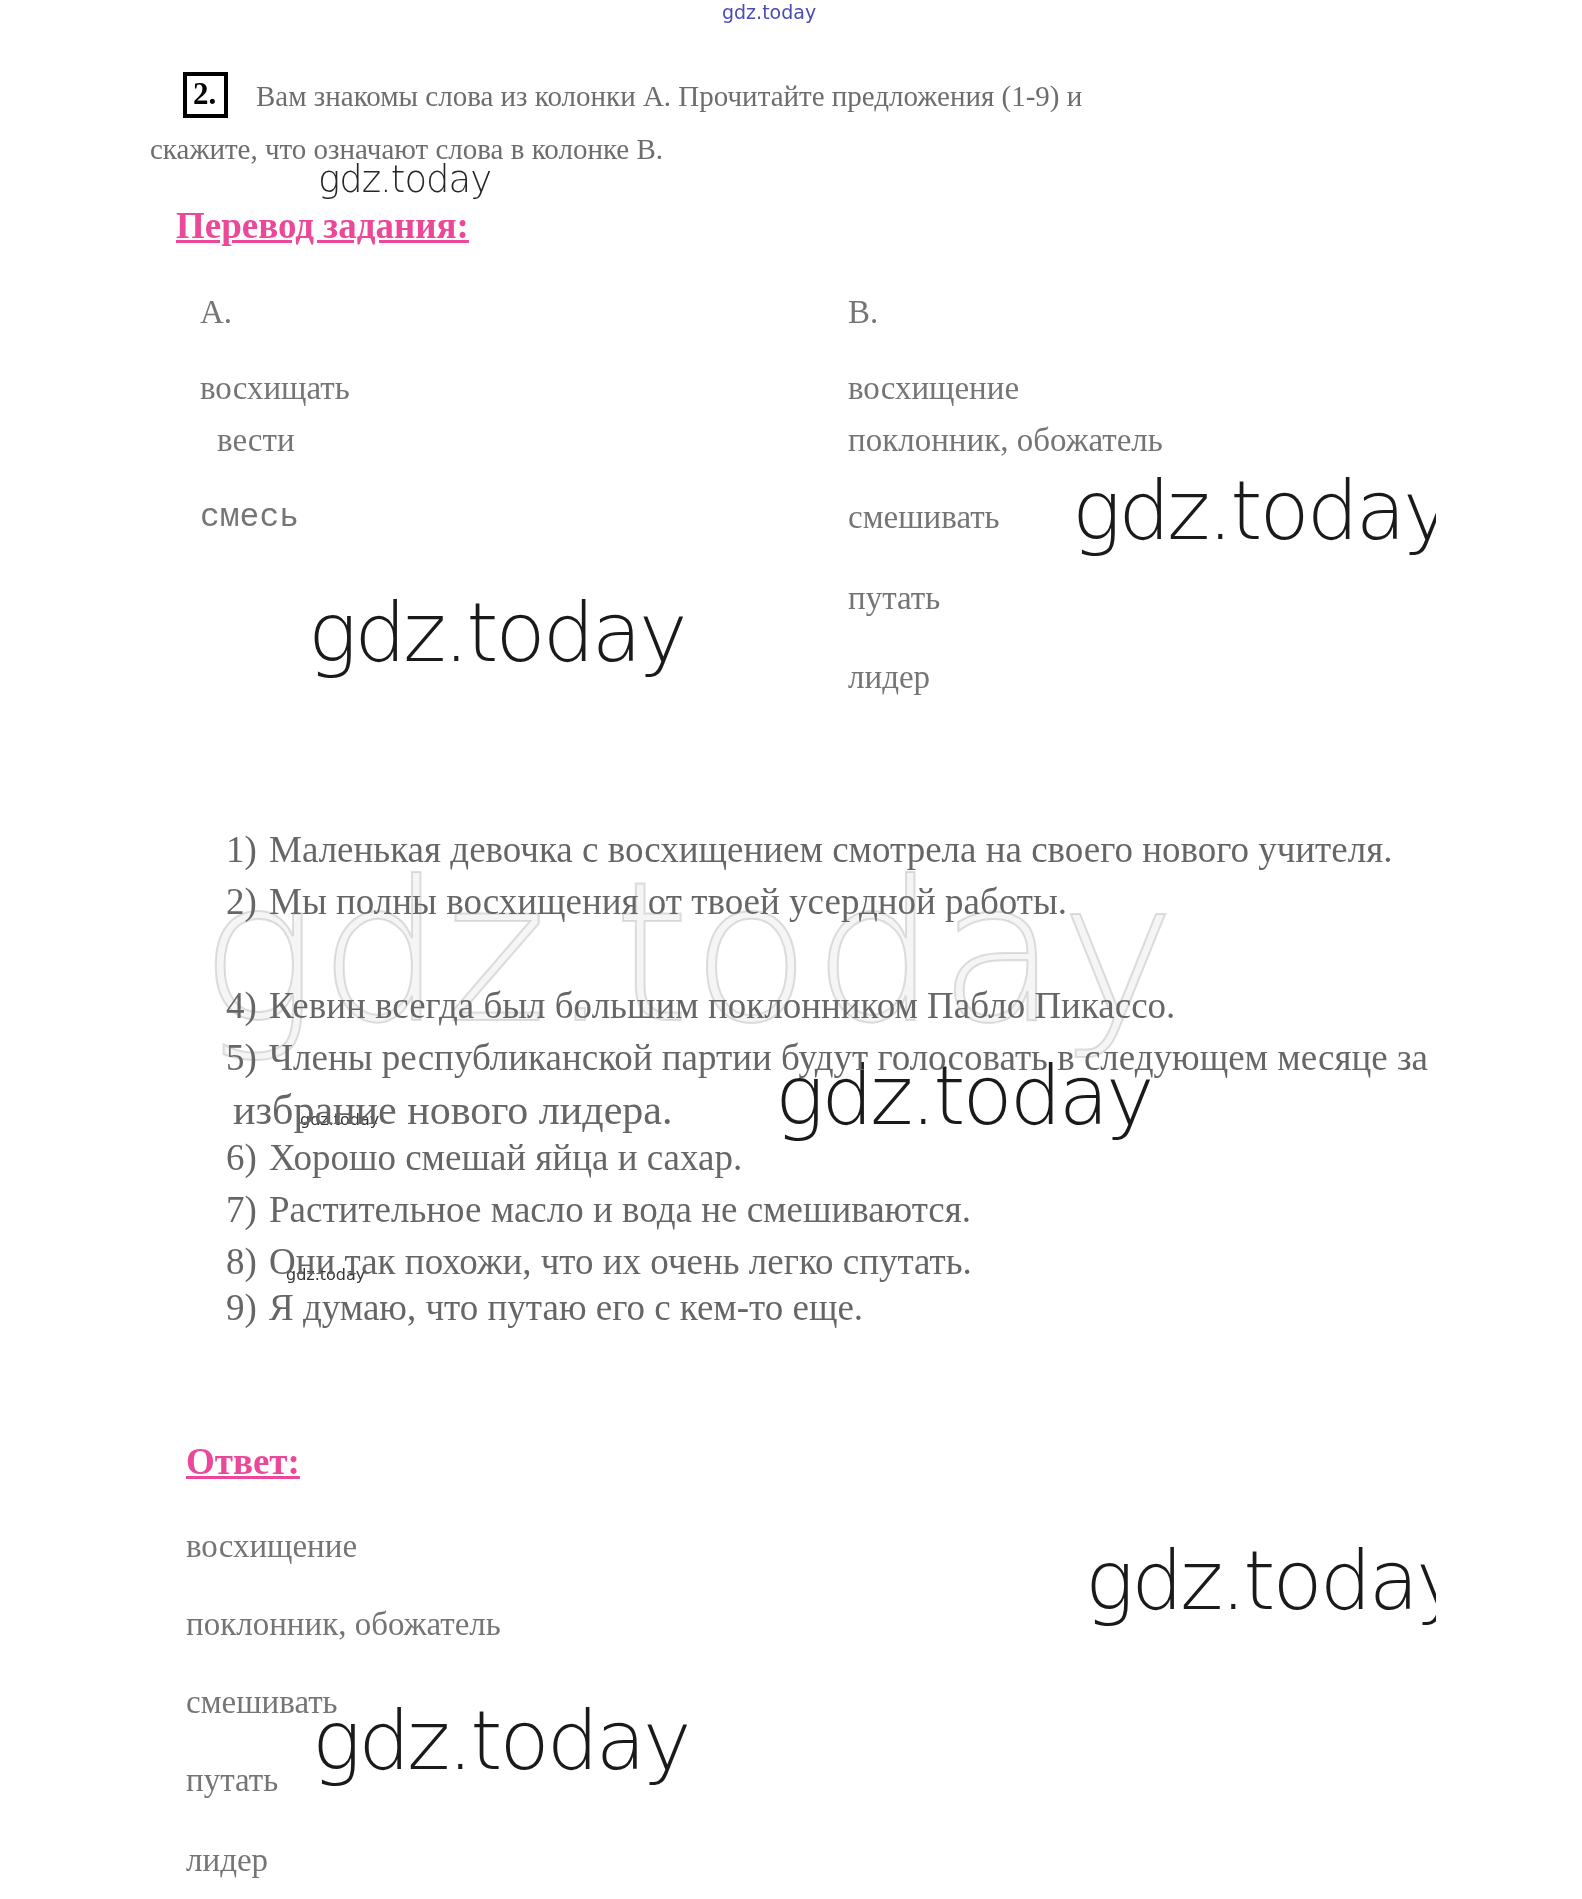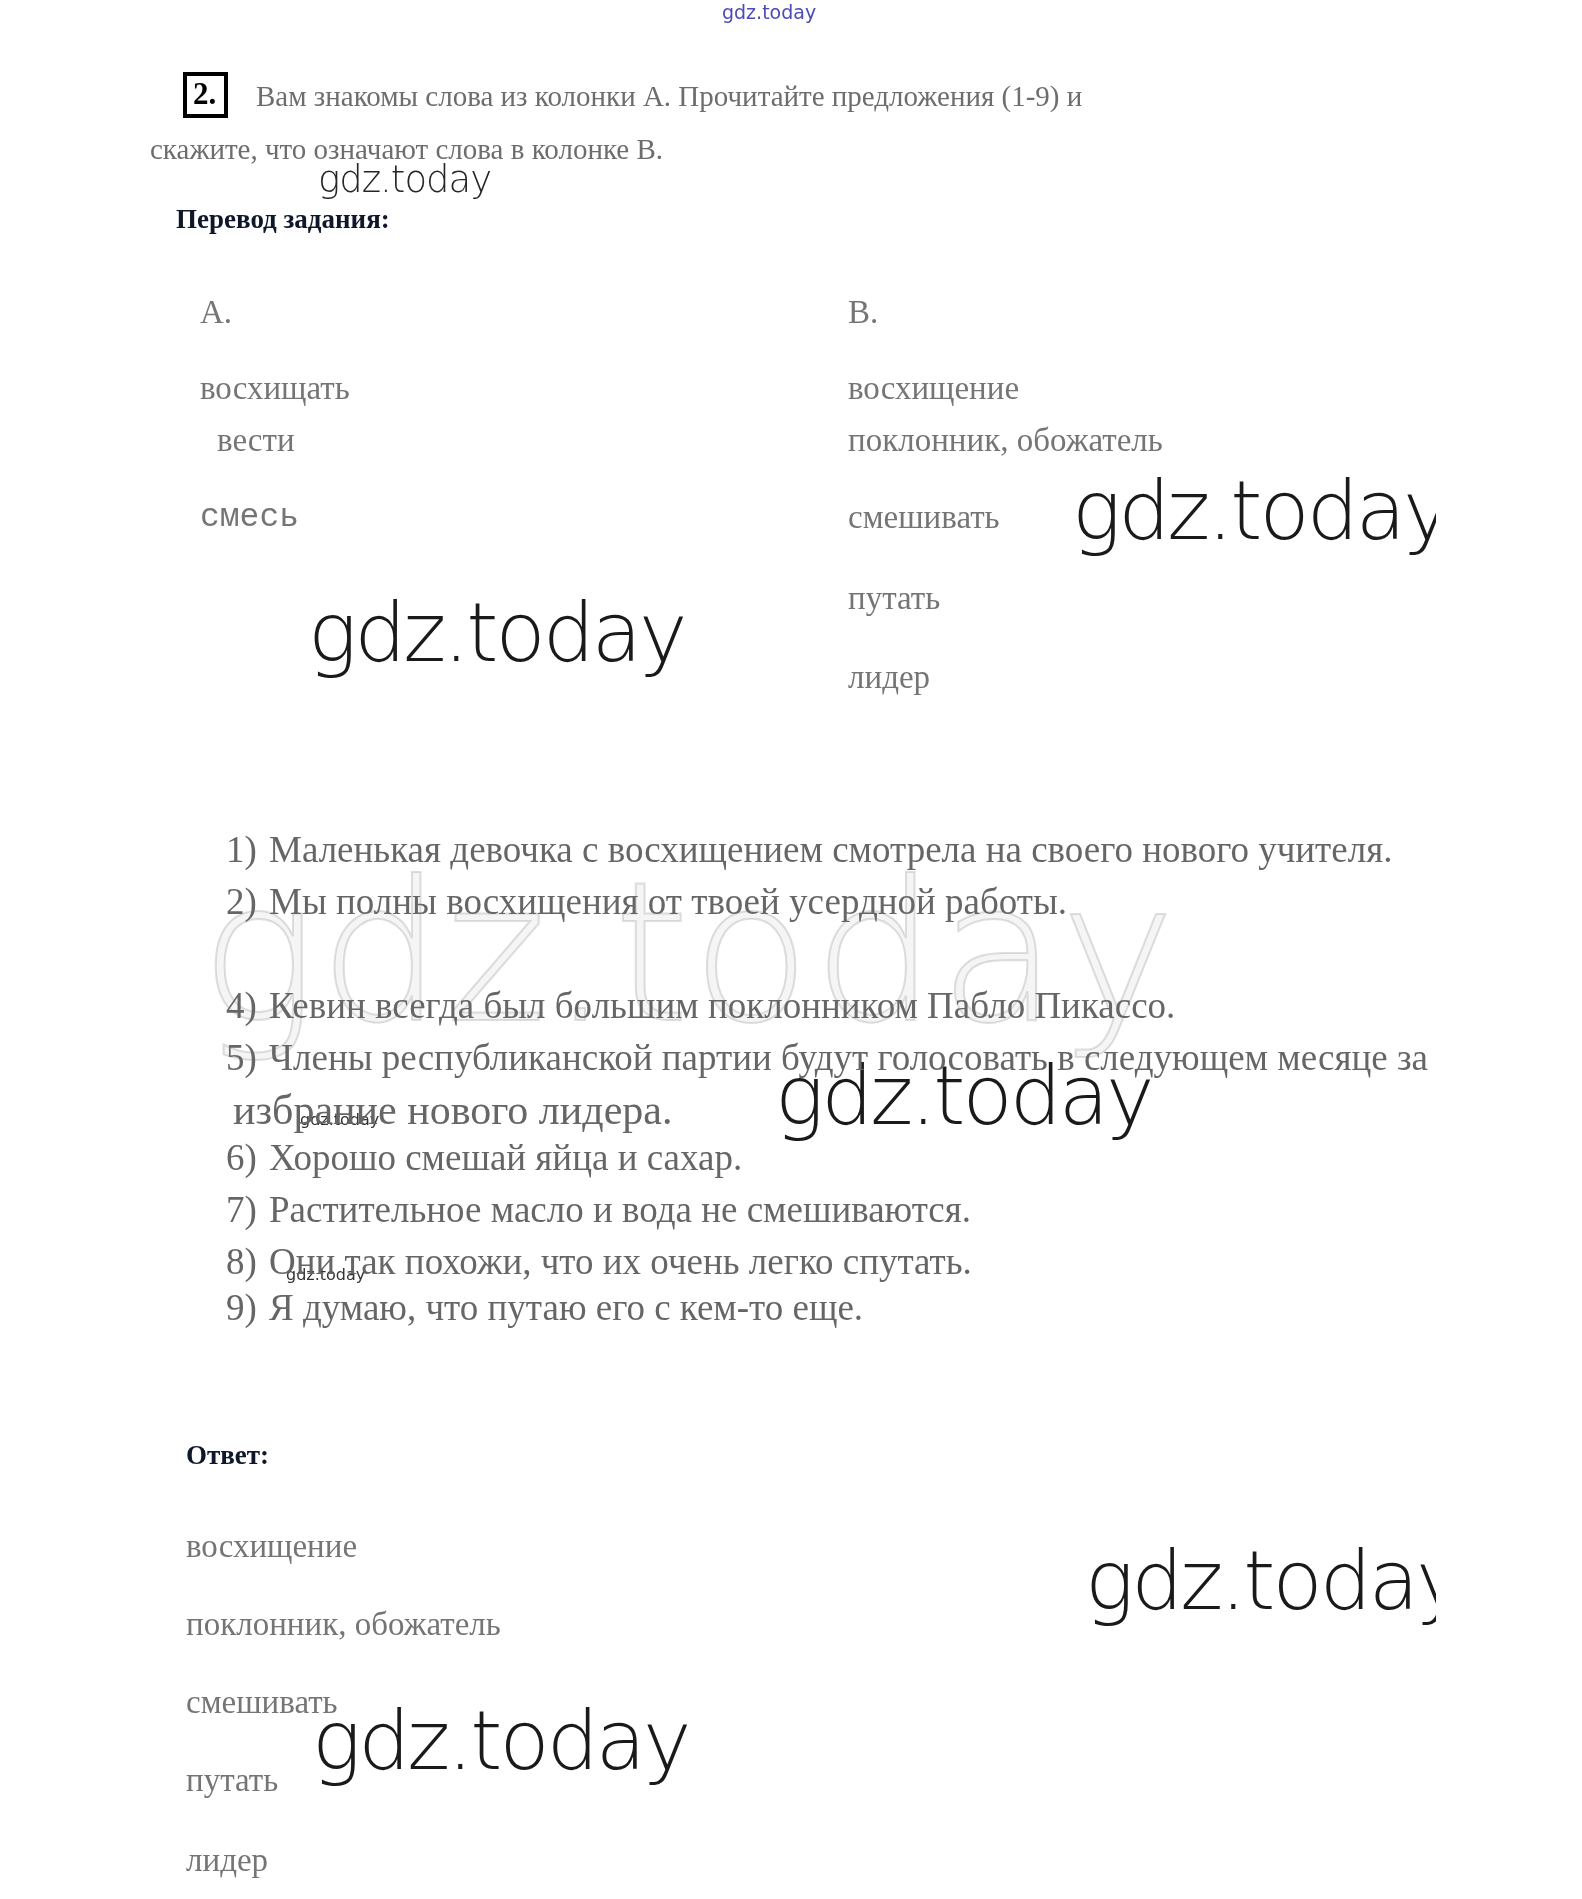--- a/index.html
+++ b/index.html
@@ -13,23 +13,24 @@
   }
   .abs { position: absolute; white-space: nowrap; }
 
   
   .body-text {
     font-size: 29px;
     line-height: 40px;
     color: #6d6d6d;
   }
   .heading {
-    font-size: 27px;
+    font-size: 37px;
     font-weight: bold;
-    color: #0f172a;
+    color: #ec4899;
+    text-decoration: underline;
   }
   .col-word { font-size: 33px; color: #757575; }
 
   
   .task-box {
     position: absolute;
     left: 183px; top: 72px;
     border: 4px solid #000000;
     padding: 0px 8px 2px 6px;
     font-size: 31px;

